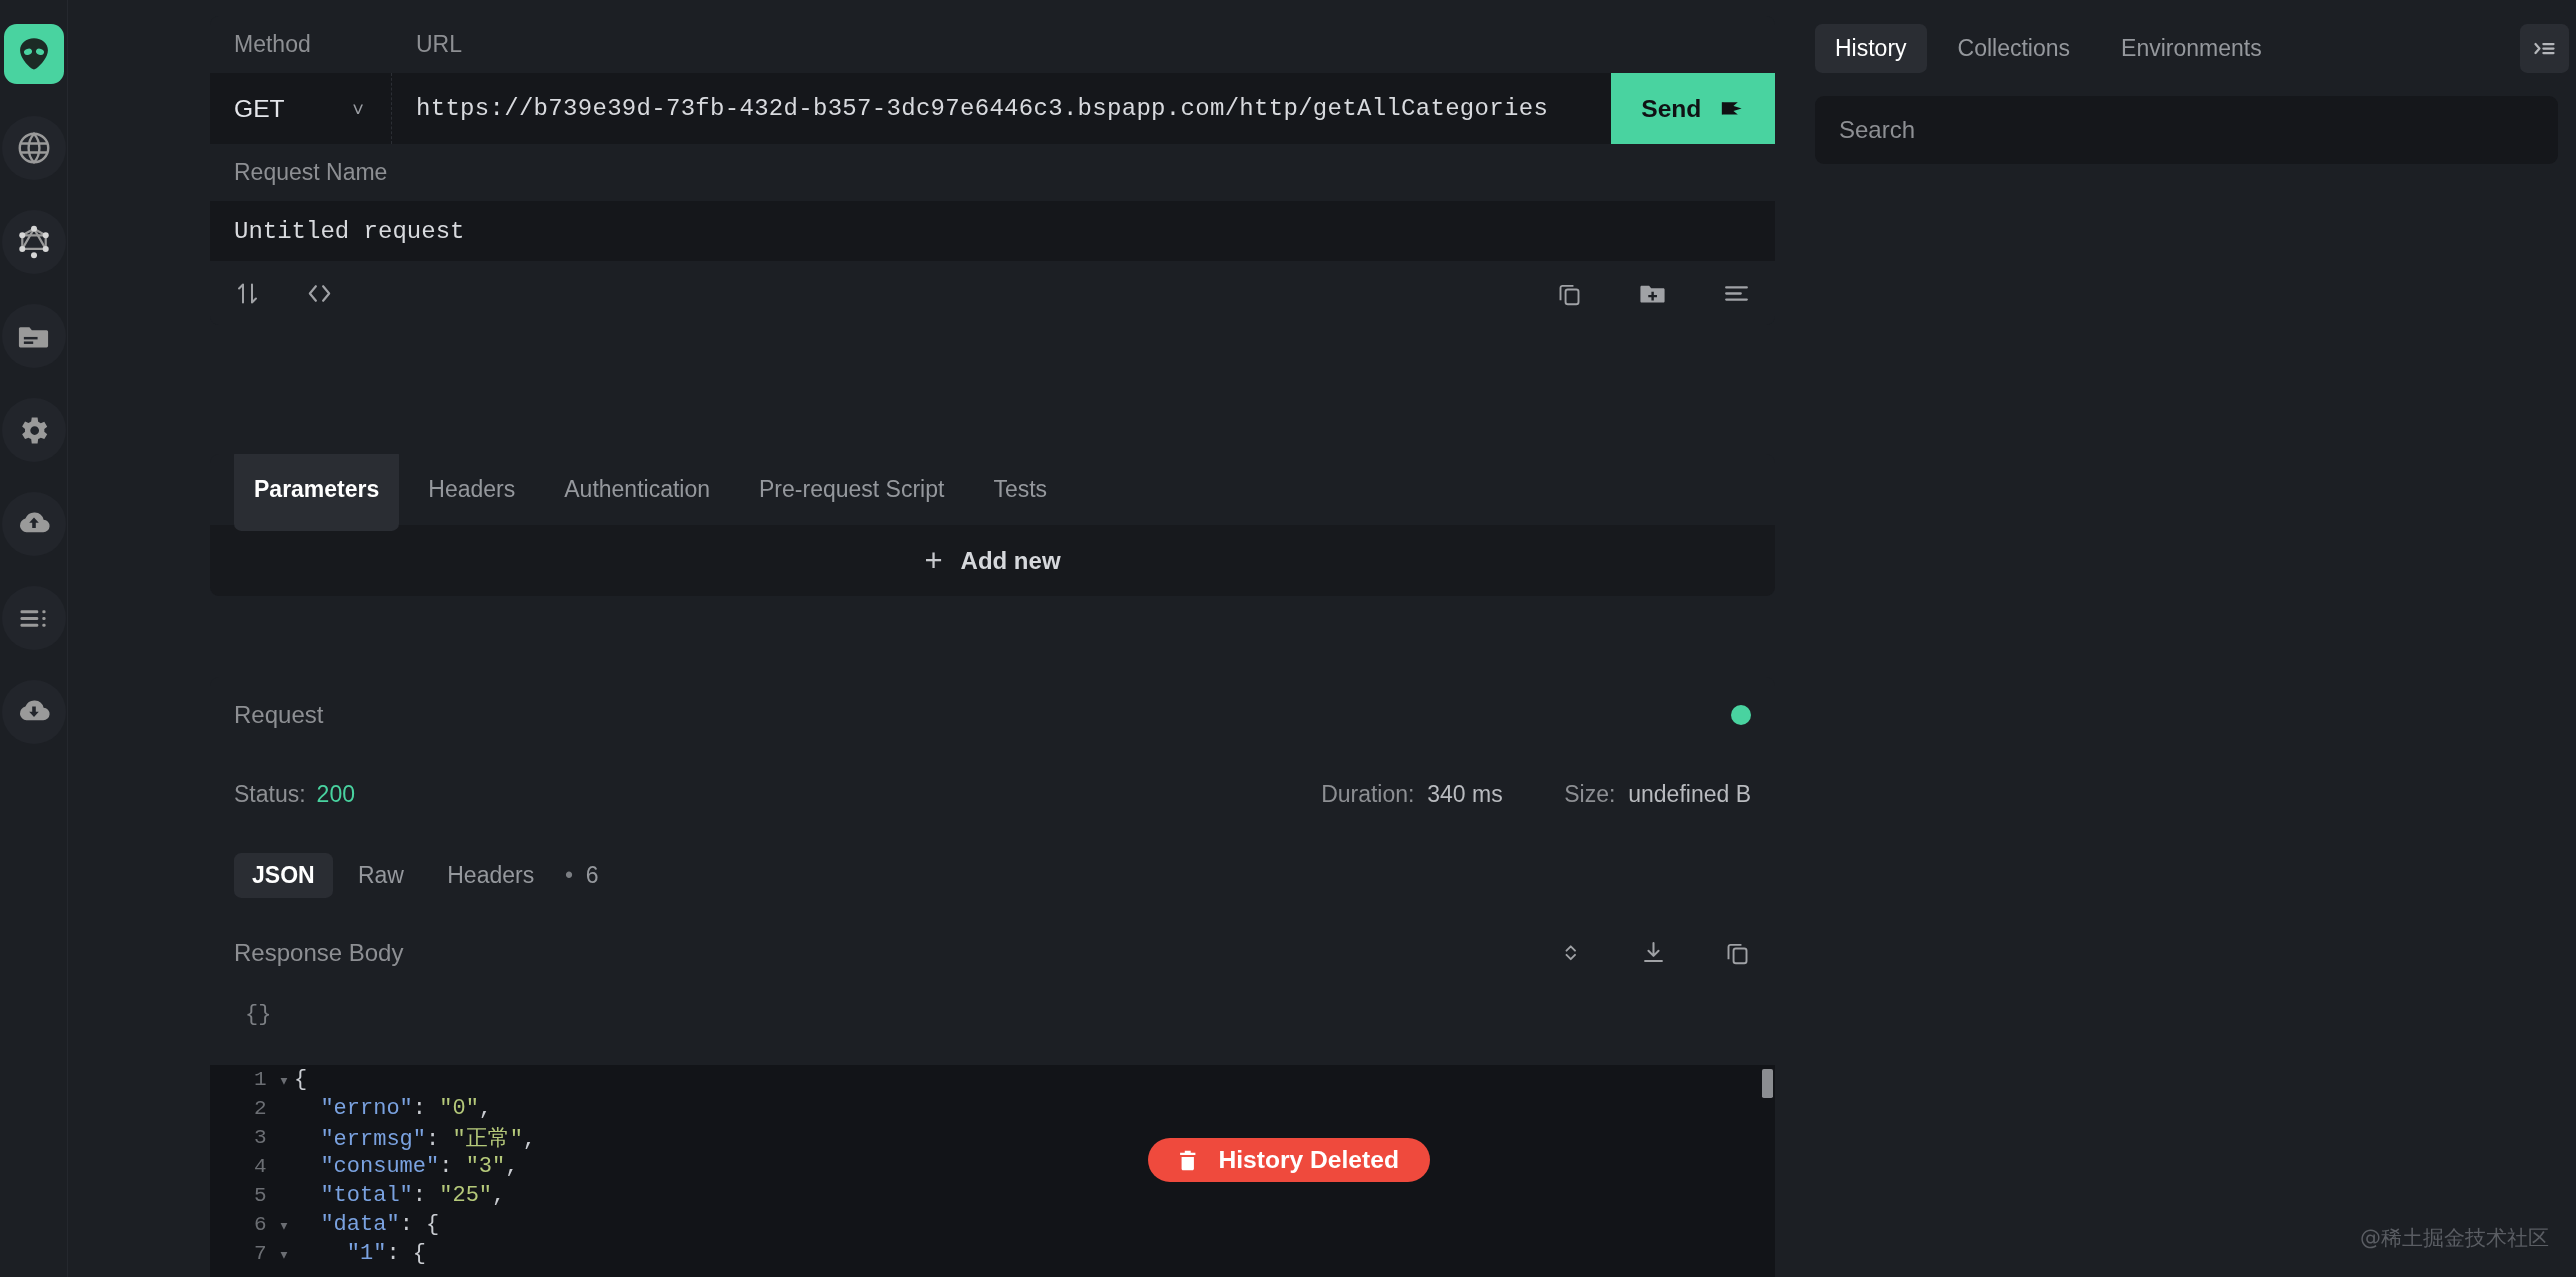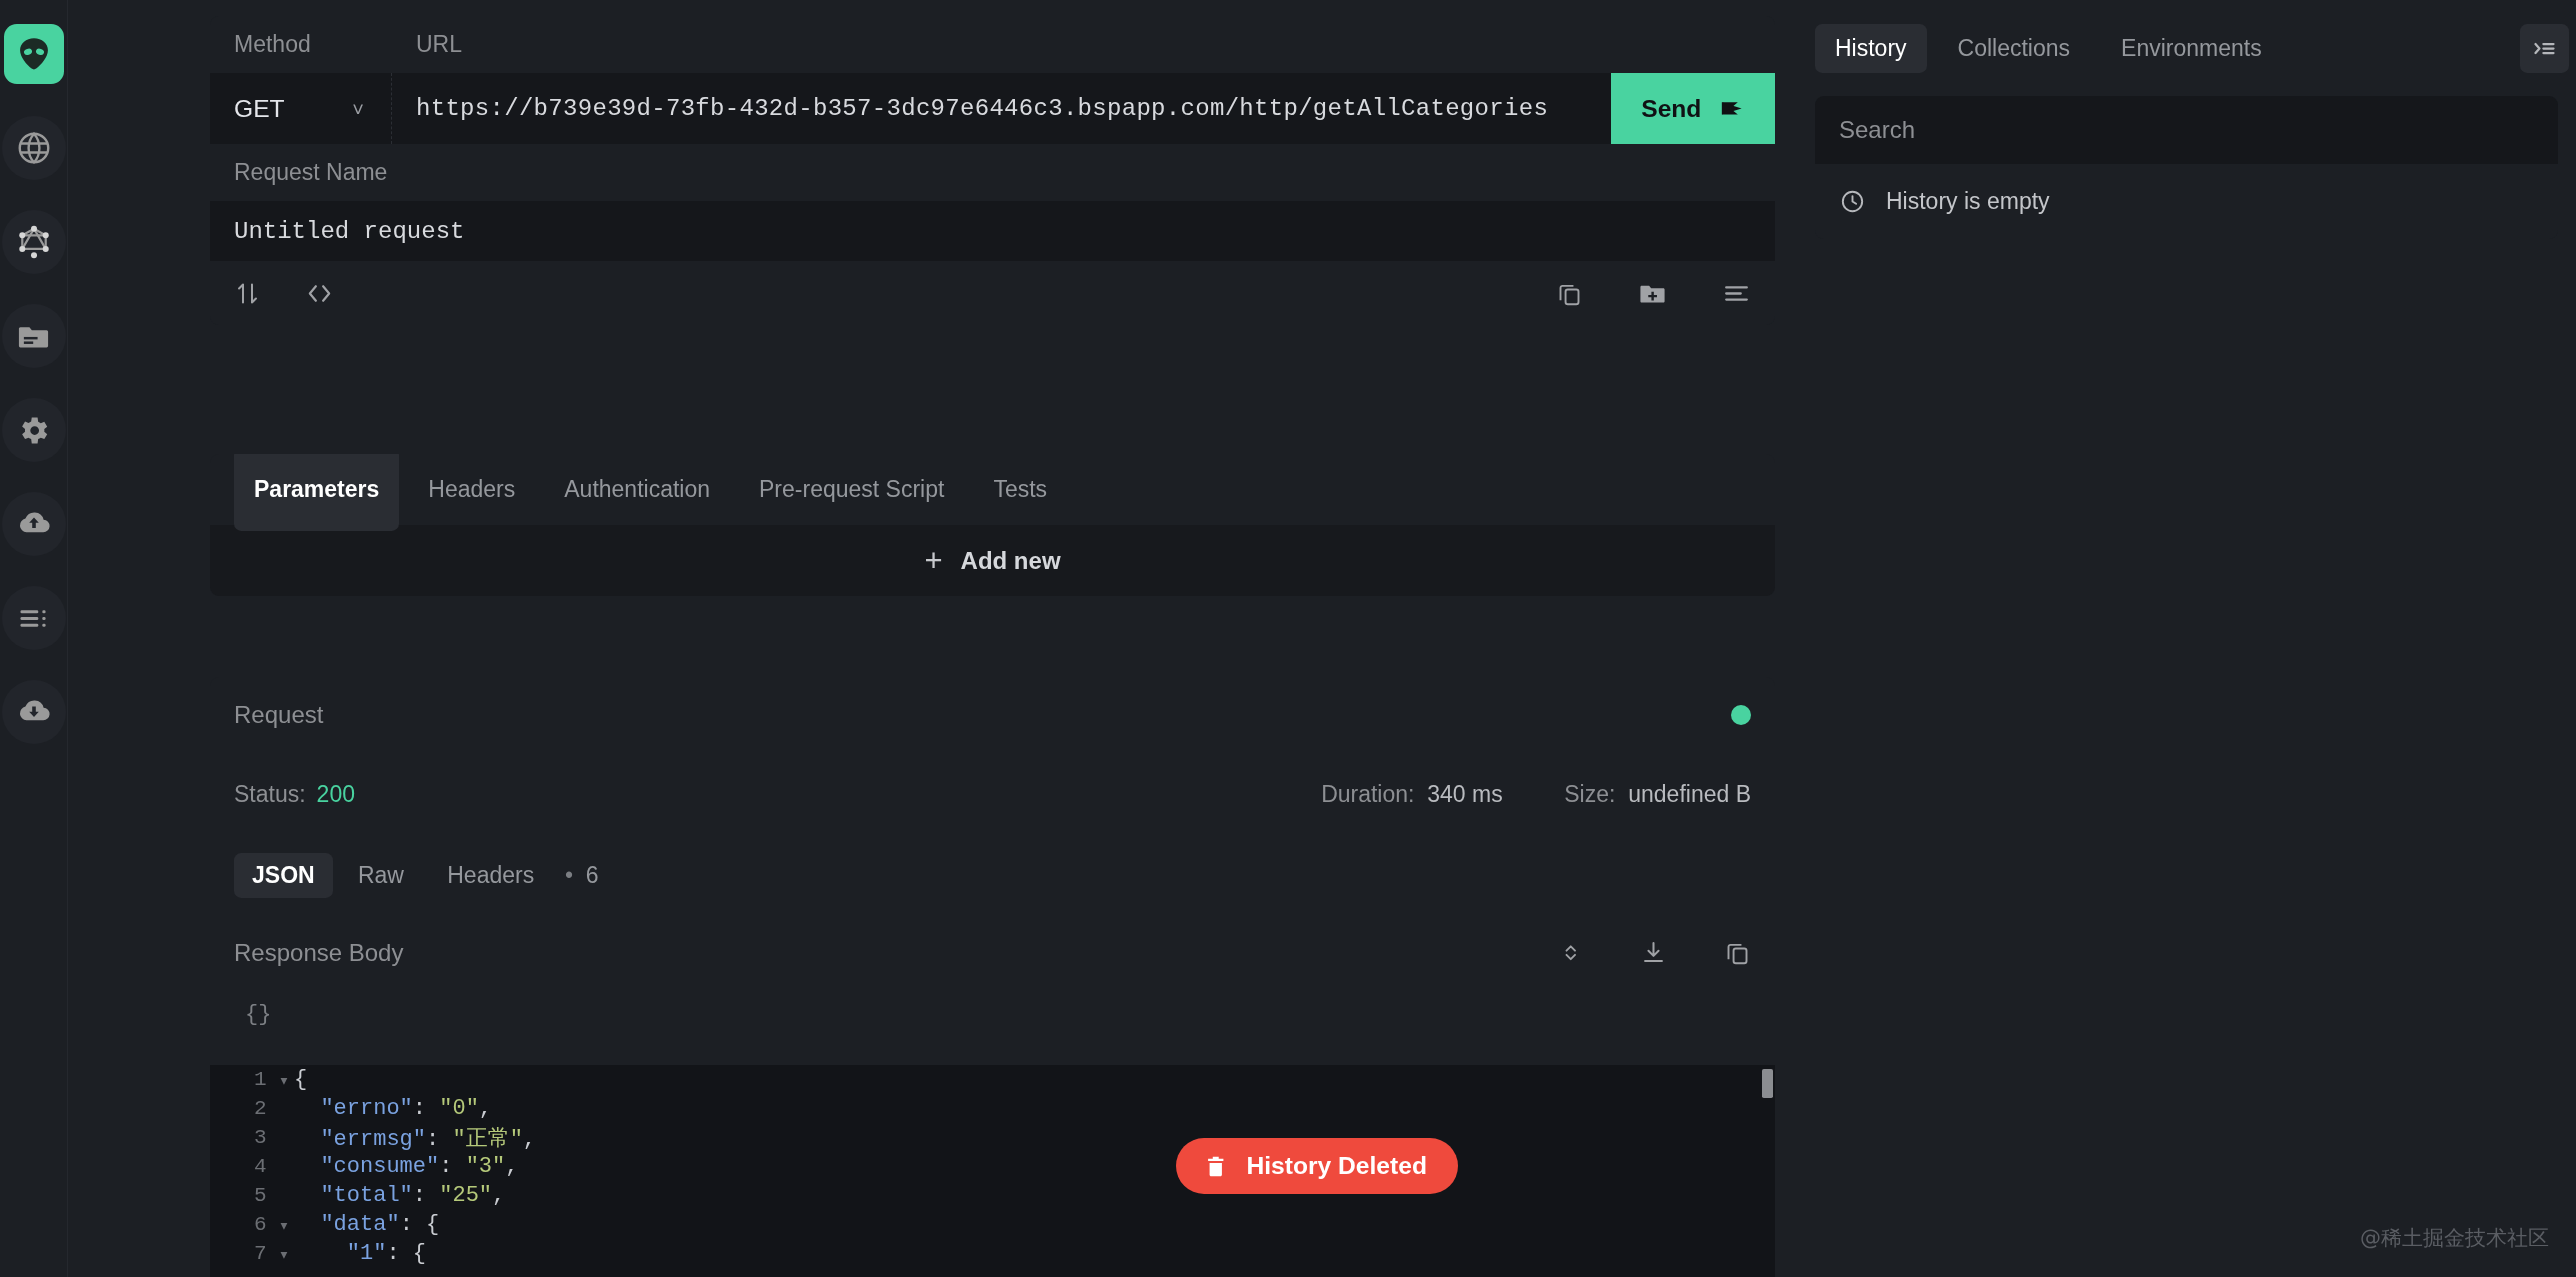--- a/index.html
+++ b/index.html
@@ -197,22 +197,22 @@
     padding-left: 24px; color: #8d8f93; font-size: 24px;
   }
   .empty-row {
     height: 75px; display: flex; align-items: center; gap: 20px;
     padding-left: 24px; background: #1c1f24; color: #c4c6ca; font-size: 23px;
   }
   .empty-row svg { stroke: #b5b7bb; fill: none; }
 
   
   #toast {
-    position: absolute; left: 1176px; top: 1138px;
-    height: 56px; background: #ef4a3d; border-radius: 28px;
+    position: absolute; left: 1148px; top: 1138px;
+    height: 44px; background: #ef4a3d; border-radius: 28px;
     display: flex; align-items: center; gap: 18px;
     padding: 0 31px 0 27px;
     color: #ffffff; font-size: 24.6px; font-weight: bold;
   }
   #toast svg { fill: #ffffff; }
 
   
   #watermark {
     position: absolute; right: 27px; bottom: 25.5px;
     color: #5a5d63; font-size: 21px;
@@ -491,27 +491,20 @@
   </div>
 
   <div class="rp-collapse">
     <svg width="27" height="27" viewBox="0 0 24 24" stroke-width="2" stroke-linecap="round" stroke-linejoin="round">
       <path d="M4 8l3.5 4L4 16M11 8h9M11 12h9M11 16h9"></path>
     </svg>
   </div>
 
   <div class="search-card">
     <div class="search-box">Search</div>
-    <div class="empty-row">
-      <svg width="27" height="27" viewBox="0 0 24 24" stroke-width="1.7" stroke-linecap="round">
-        <circle cx="12" cy="12" r="8.6"></circle>
-        <path d="M12 7.2V12l3.2 2"></path>
-      </svg>
-      <span>History is empty</span>
-    </div>
   </div>
 </div>
 
 <div id="toast">
   <svg width="25.5" height="27" viewBox="0 0 24 24">
     <path d="M9.2 2.8h5.6v1.9h4.4v2.2H4.8V4.7h4.4V2.8zM6.2 8.6h11.6v11.2c0 .8-.6 1.4-1.4 1.4H7.6c-.8 0-1.4-.6-1.4-1.4V8.6z"></path>
   </svg>
   <span>History Deleted</span>
 </div>
 

